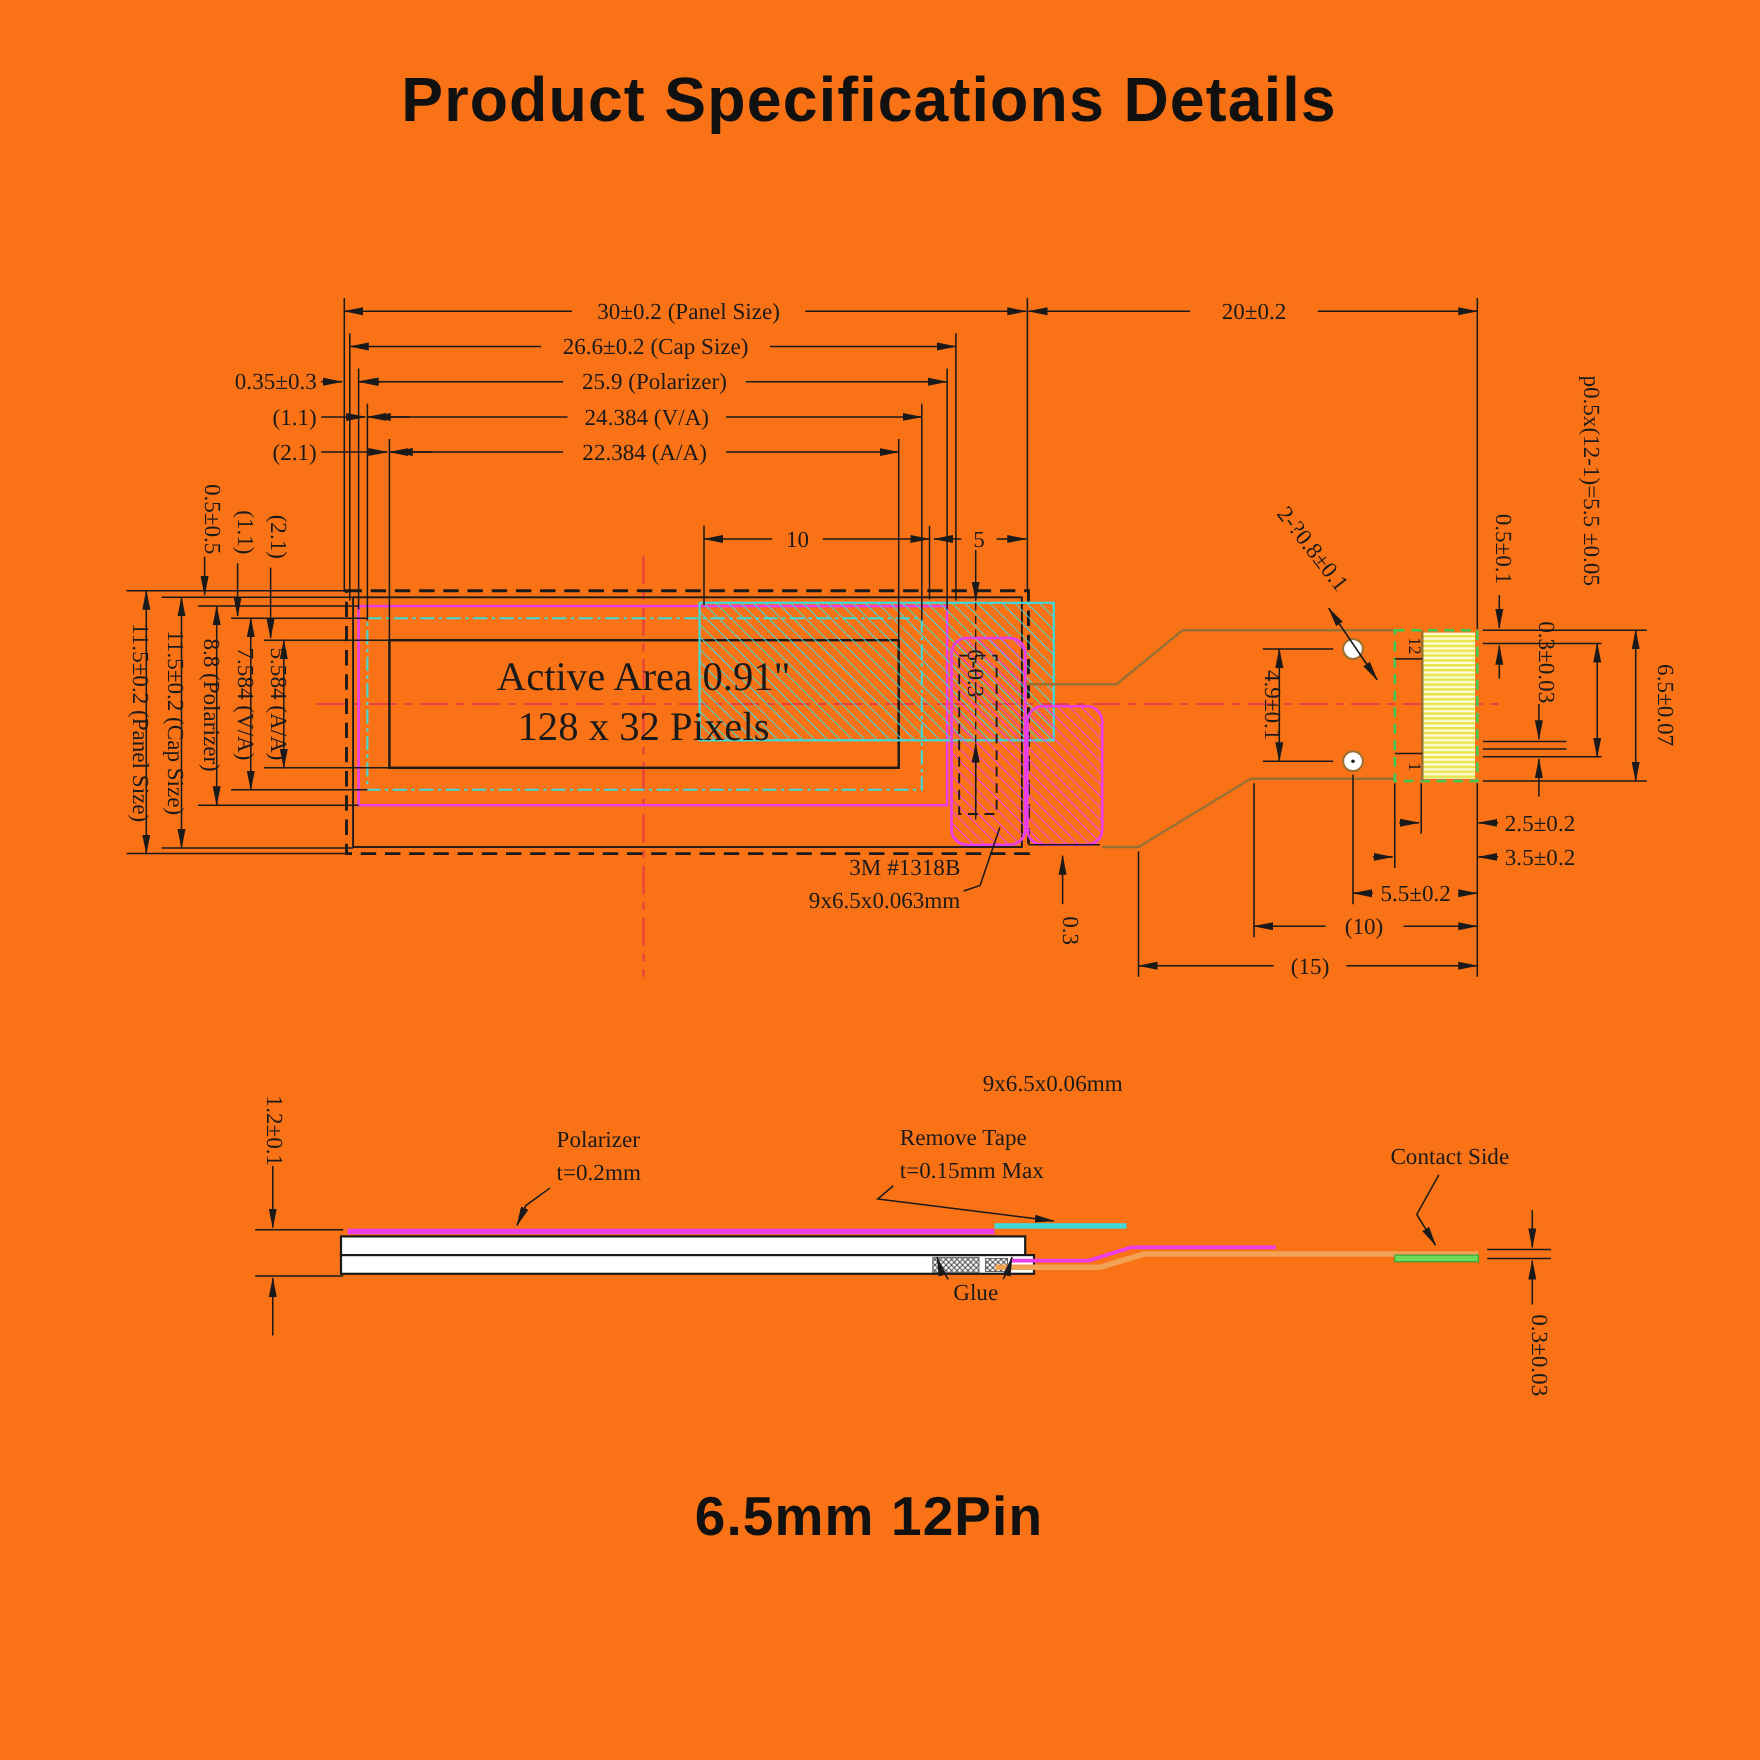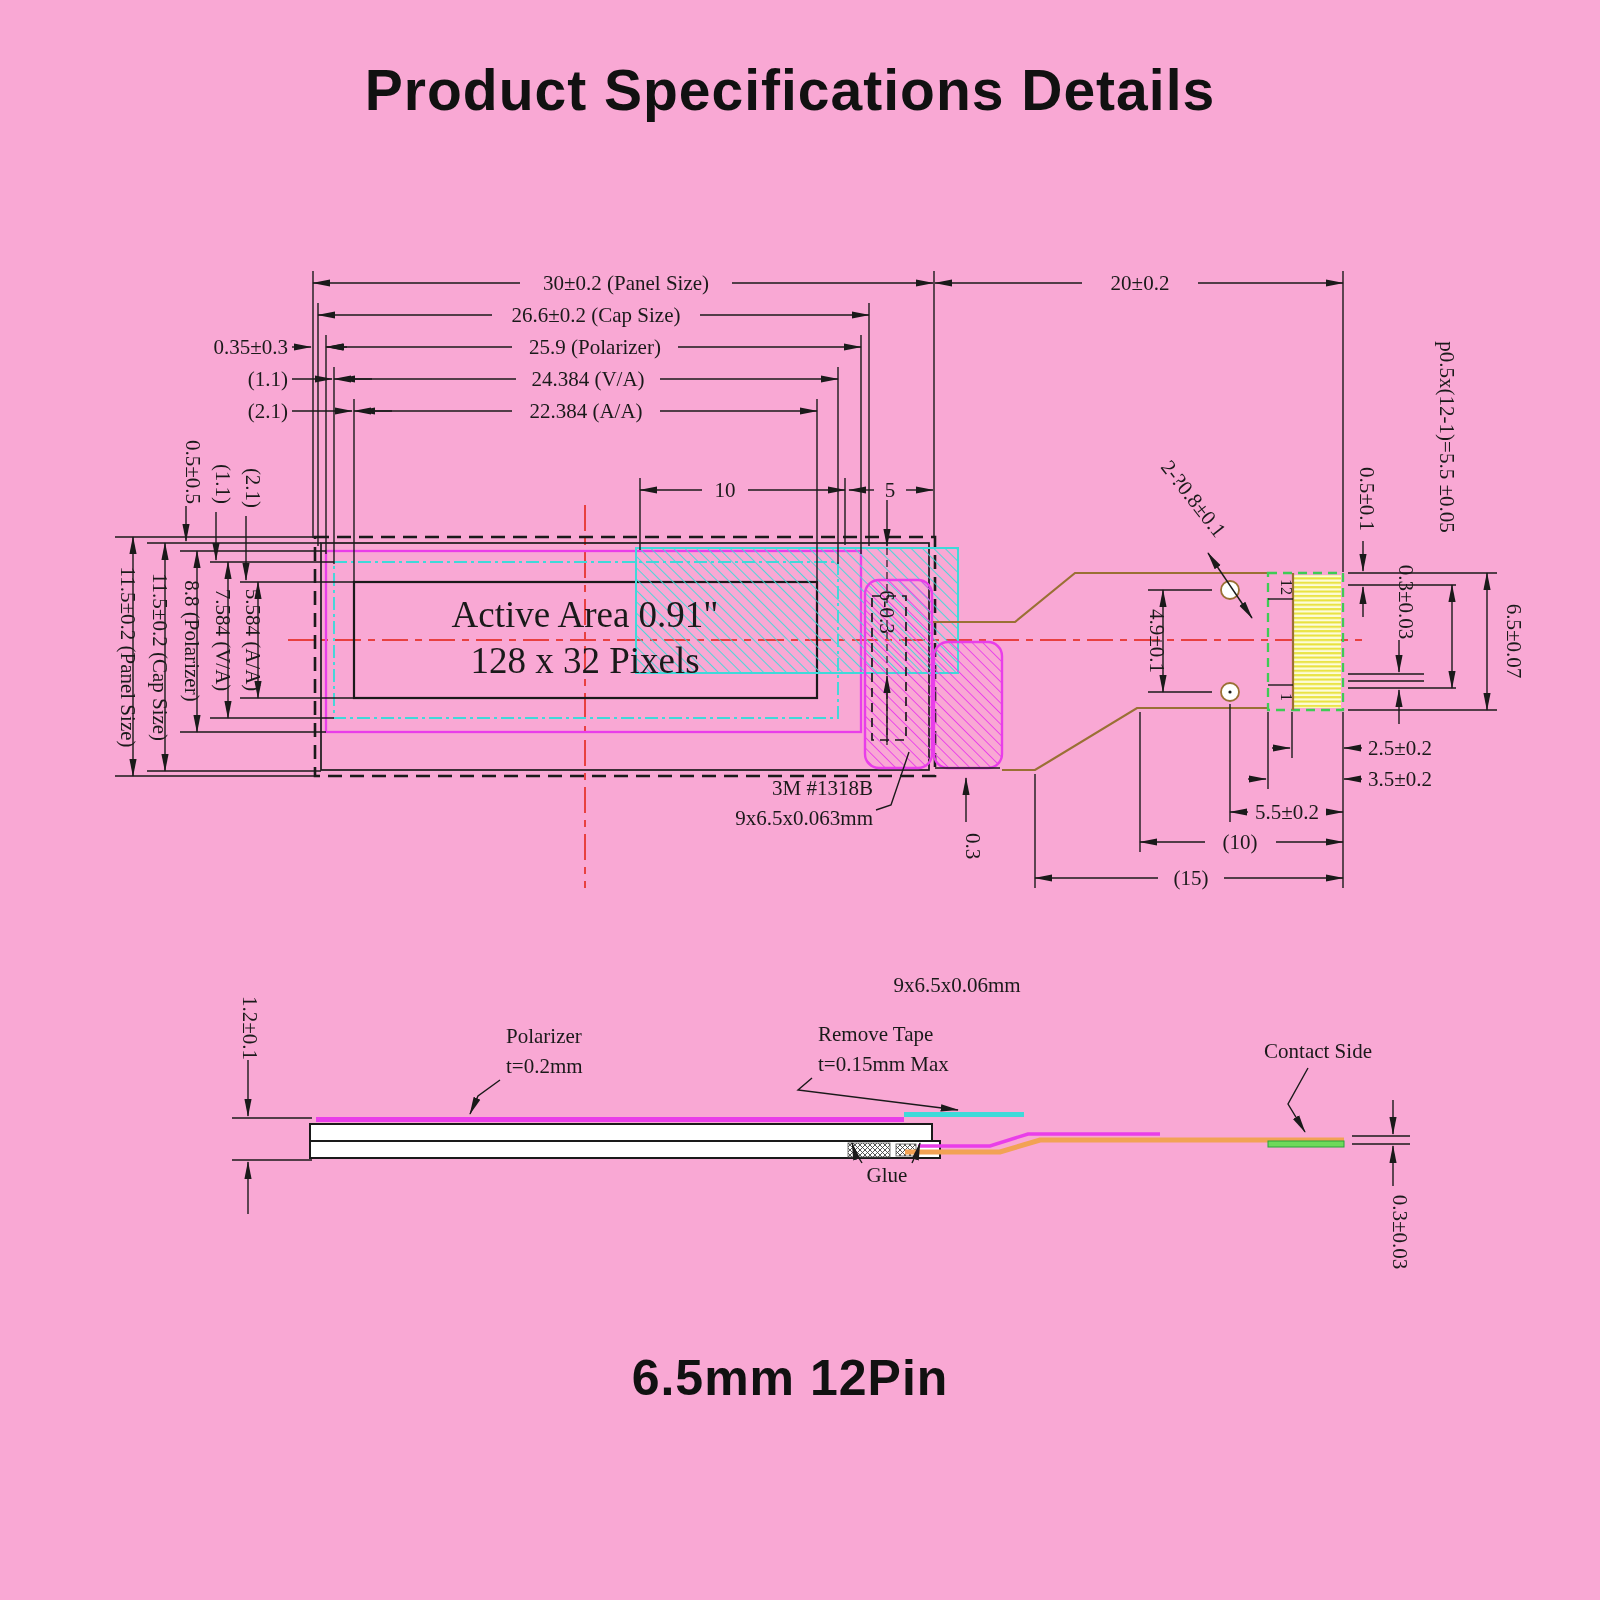--- a/index.html
+++ b/index.html
@@ -1,16 +1,16 @@
 <!DOCTYPE html>
 <html><head>
 <meta charset="utf-8">
 <style>
   html,body{margin:0;padding:0;background:#ffffff;}
-  .page{width:1600px;height:1600px;position:relative;background:#f9a8d4;overflow:hidden;}
+  .page{width:1600px;height:1600px;position:relative;background:#f97316;overflow:hidden;}
   svg text{font-family:"Liberation Serif","DejaVu Serif",serif;fill:#1a1a1a;}
   svg text.sans{font-family:"Liberation Sans","DejaVu Sans",sans-serif;fill:#111;}
 </style>
 </head>
 <body>
 
 <div class="page">
 <svg width="1600" height="1600" viewBox="0 0 1600 1600">
   <defs>
     <marker id="arr" viewBox="0 0 12 6" refX="11.4" refY="3" markerWidth="13" markerHeight="7" orient="auto-start-reverse">

